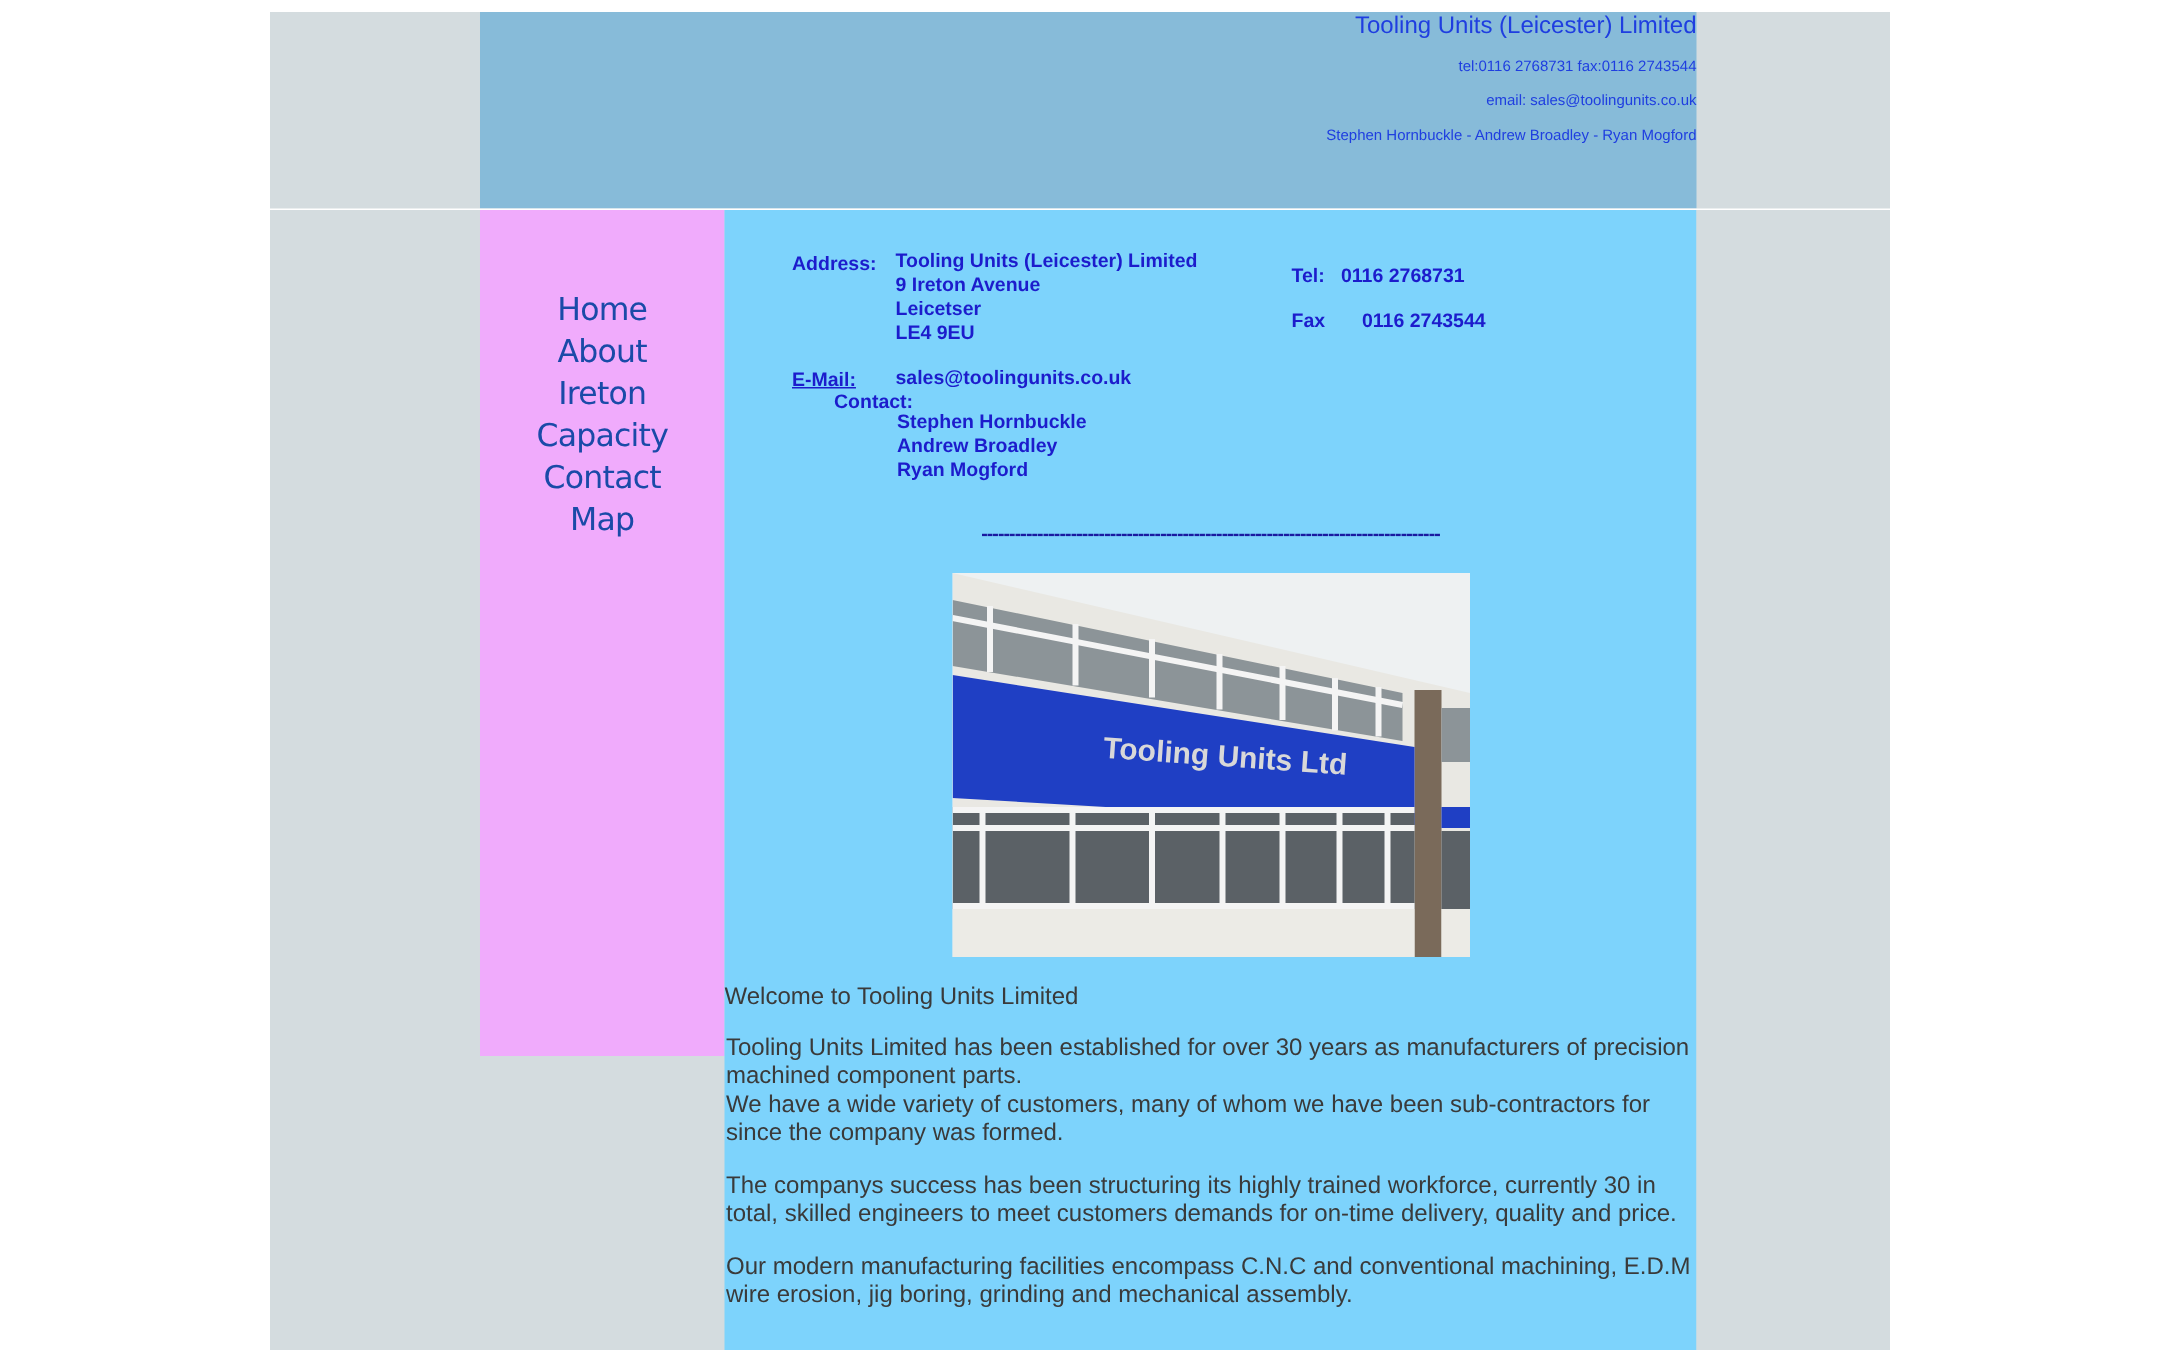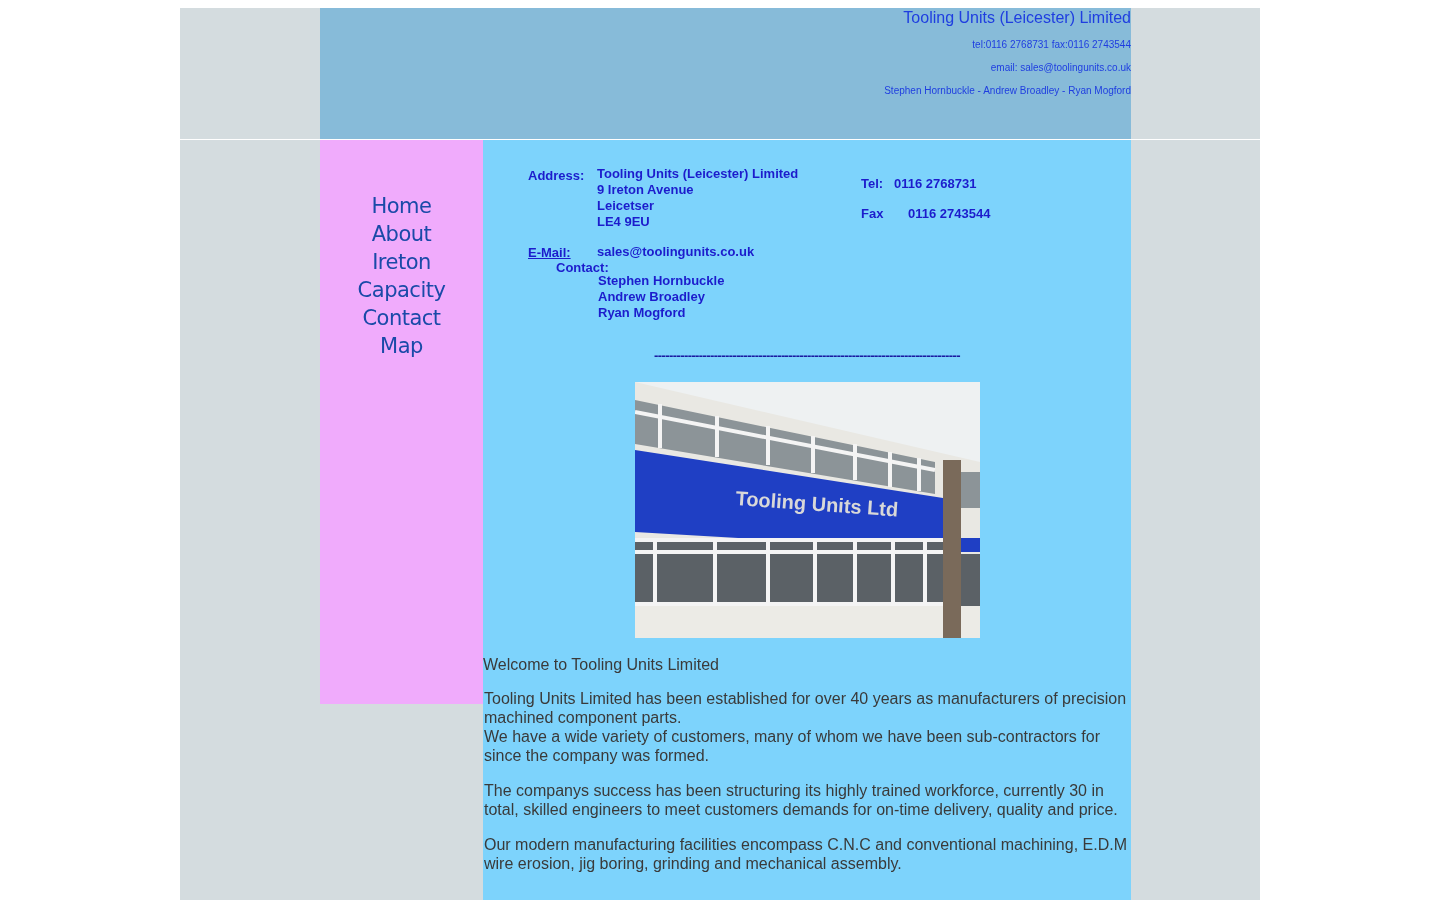--- a/index.html
+++ b/index.html
@@ -121,21 +121,21 @@
 
         <rect x="0" y="224" width="308" height="32" fill="#ecebe6"></rect>
         <rect x="326" y="224" width="19" height="32" fill="#ecebe6"></rect>
       </svg>
     </div>
 
     <div class="welcome">Welcome to Tooling Units Limited</div>
 
     <div class="body-text">
       <p>
-        <span>Tooling Units Limited has been established for over 40 years as manufacturers of precision machined component parts.</span><br>
+        <span>Tooling Units Limited has been established for over 30 years as manufacturers of precision machined component parts.</span><br>
         <span>We have a wide variety of customers, many of whom we have been sub-contractors for since the company was formed.</span><br>
       </p>
       <p>The companys success has been structuring its highly trained workforce, currently 30 in total, skilled engineers to meet customers demands for on-time delivery, quality and price.</p>
       <p>Our modern manufacturing facilities encompass C.N.C and conventional machining, E.D.M wire erosion, jig boring, grinding and mechanical assembly.</p>
     </div>
   </main>
 
   <div class="rside"></div>
 </div>
 

